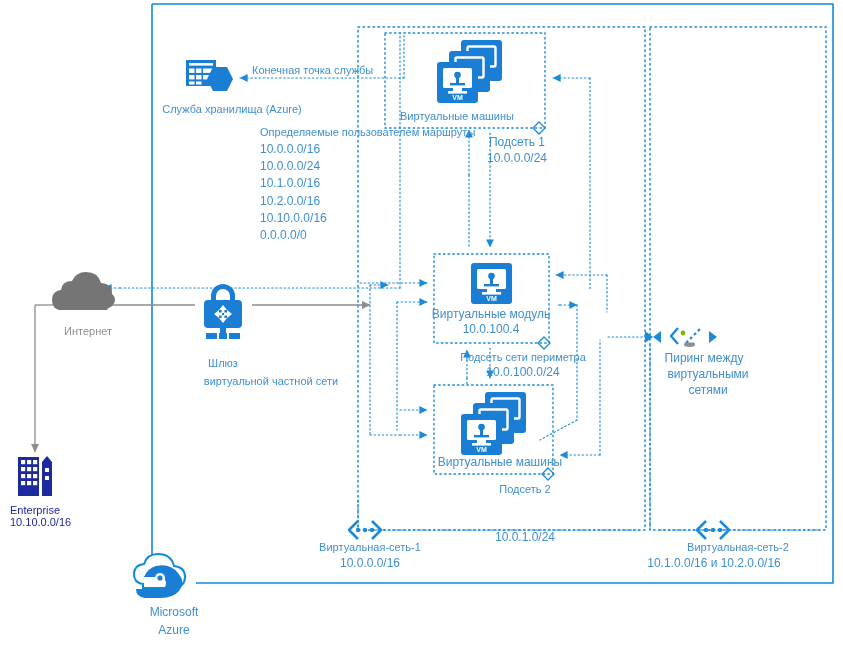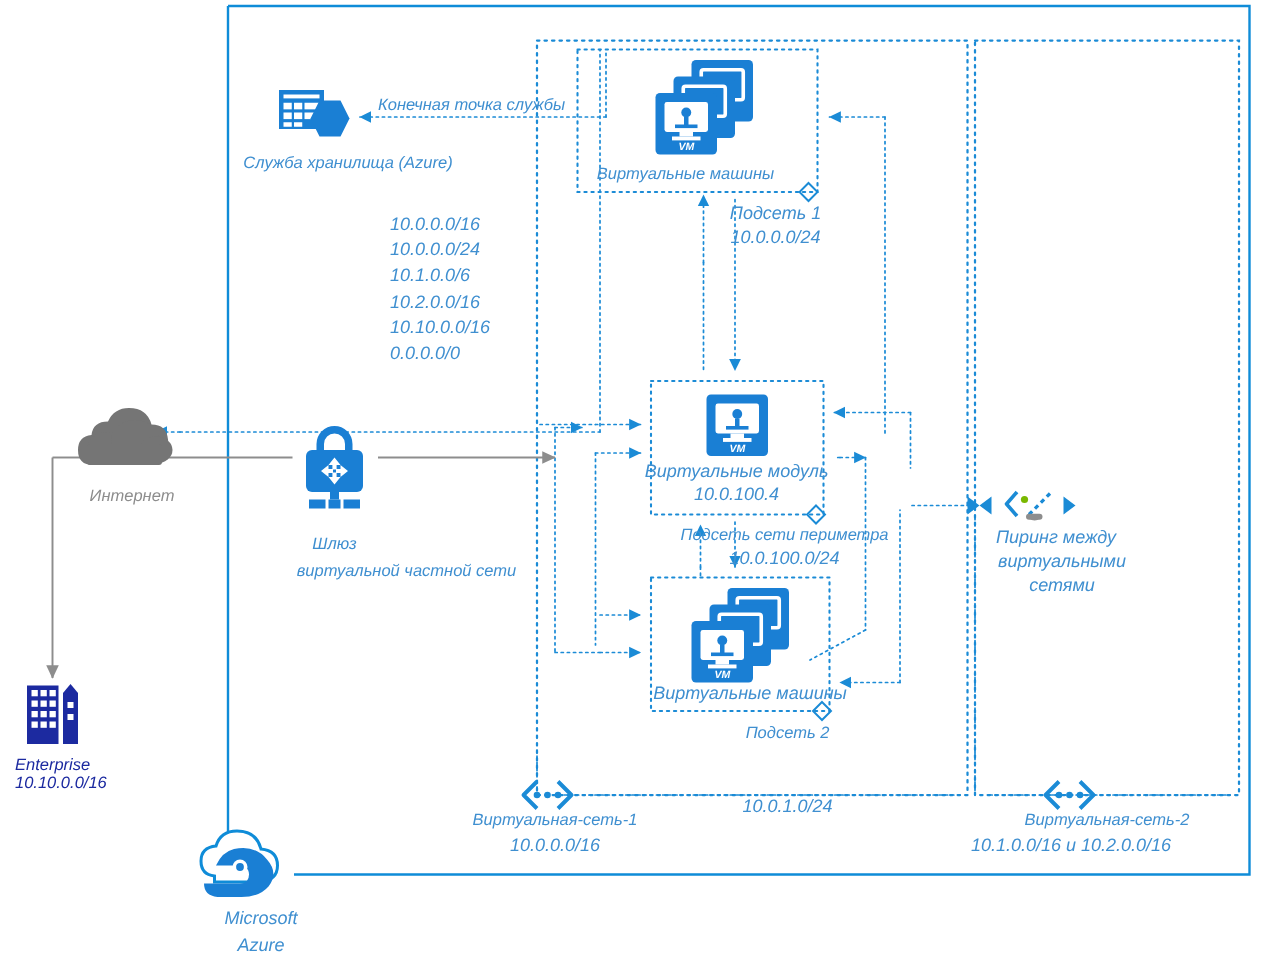--- a/index.html
+++ b/index.html
@@ -1,18 +1,18 @@
 <!DOCTYPE html>
 <html><head>
 <meta charset="utf-8">
 <style>
   html,body{margin:0;padding:0;background:#ffffff;}
   body{width:843px;height:646px;position:relative;overflow:hidden;
        font-family:"Liberation Sans","DejaVu Sans",sans-serif;}
-  #stage{position:absolute;left:0;top:0;width:843px;height:552px;font-style:italic;}
+  #stage{position:absolute;left:0;top:0;width:843px;height:552px;}
   #svgroot{position:absolute;left:0;top:0;width:843px;height:646px;}
   .lbl{position:absolute;color:#3f8fd0;font-size:11px;line-height:13px;
        white-space:nowrap;-webkit-font-smoothing:antialiased;}
   .lbl.ctr{text-align:center;transform:translateX(-50%);}
   .lbl.gray{color:#8d8d8d;}
   .lbl.navy{color:#1c2aa0;}
   .lbl.big{font-size:12px;line-height:15px;}
   .lbl.ip{font-size:12px;line-height:16px;}
   .routes{position:absolute;color:#3f8fd0;font-size:12px;line-height:17.2px;white-space:nowrap;}
   .mslbl{position:absolute;color:#3f8fd0;font-size:12px;line-height:17px;
@@ -269,25 +269,26 @@
         <rect x="480" y="430" width="3" height="6"></rect>
         <rect x="474" y="435" width="15" height="2.4"></rect>
       </g>
     </g>
   </svg>
 
   <div class="lbl" style="left:252px;top:64px;">Конечная точка службы</div>
 
   <div class="lbl ctr" style="left:232px;top:103px;">Служба хранилища (Azure)</div>
 
+  <div class="lbl" style="left:260px;top:126px;">Определяемые пользователем маршруты</div>
 
   <div class="routes" style="left:260px;top:141px;">
     <div>10.0.0.0/16</div>
     <div>10.0.0.0/24</div>
-    <div>10.1.0.0/6</div>
+    <div>10.1.0.0/16</div>
     <div>10.2.0.0/16</div>
     <div>10.10.0.0/16</div>
     <div>0.0.0.0/0</div>
   </div>
 
   <div class="lbl gray ctr" style="left:88px;top:325px;">Интернет</div>
 
   <div class="lbl ctr" style="left:223px;top:357px;">Шлюз</div>
   <div class="lbl ctr" style="left:271px;top:375px;">виртуальной частной сети</div>
 

